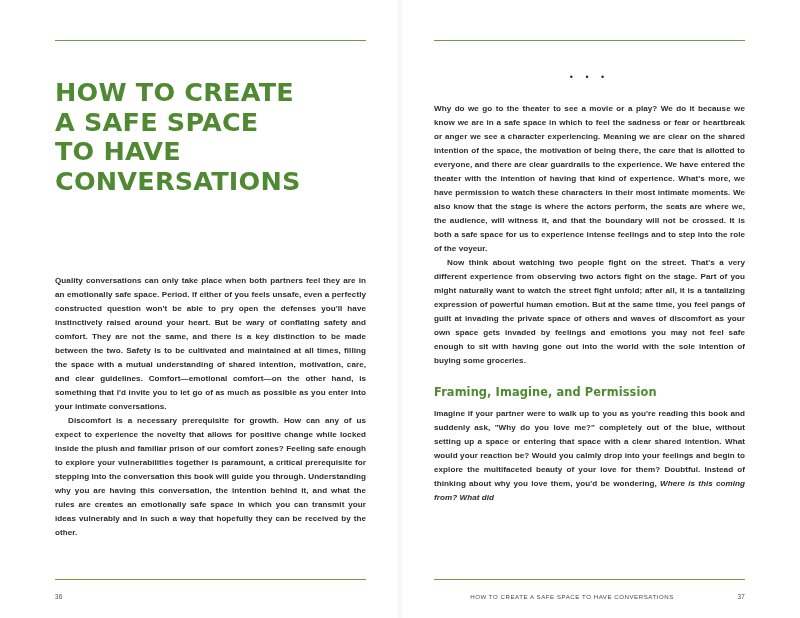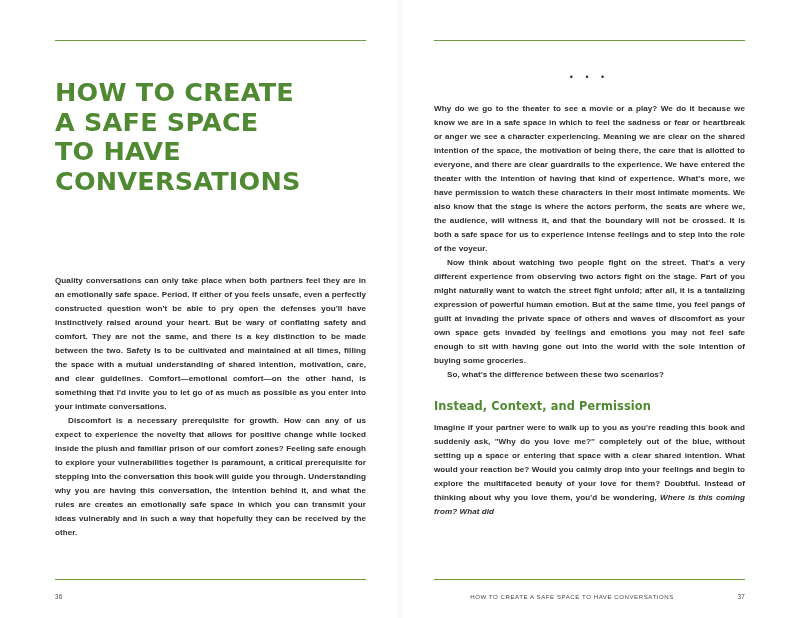--- a/index.html
+++ b/index.html
@@ -180,22 +180,21 @@
     <div class="bottom-rule"></div>
     <div class="folio folio-left">36</div>
   </div>
 
   <div class="page page-right">
     <div class="top-rule"></div>
     <div class="content-right">
       <div class="dots">• • •</div>
       <p>Why do we go to the theater to see a movie or a play? We do it because we know we are in a safe space in which to feel the sadness or fear or heartbreak or anger we see a character experiencing. Meaning we are clear on the shared intention of the space, the motivation of being there, the care that is allotted to everyone, and there are clear guardrails to the experience. We have entered the theater with the intention of having that kind of experience. What's more, we have permission to watch these characters in their most intimate moments. We also know that the stage is where the actors perform, the seats are where we, the audience, will witness it, and that the boundary will not be crossed. It is both a safe space for us to experience intense feelings and to step into the role of the voyeur.</p>
       <p class="indent">Now think about watching two people fight on the street. That's a very different experience from observing two actors fight on the stage. Part of you might naturally want to watch the street fight unfold; after all, it is a tantalizing expression of powerful human emotion. But at the same time, you feel pangs of guilt at invading the private space of others and waves of discomfort as your own space gets invaded by feelings and emotions you may not feel safe enough to sit with having gone out into the world with the sole intention of buying some groceries.</p>
-      <p class="indent">So, what's the difference between these two scenarios?</p>
-      <h2 class="subhead">Instead, Context, and Permission</h2>
+      <h2 class="subhead">Framing, Imagine, and Permission</h2>
       <p><span>Imagine if your partner were to walk up to you as you're reading this book and suddenly ask, "Why do you love me?" completely out of the blue, without setting up a space or entering that space with a clear shared intention. What would your reaction be? Would you calmly drop into your feelings and begin to explore the multifaceted beauty of your love for them? Doubtful. Instead of thinking about why you love them, you'd be wondering, </span><em>Where is this coming from? What did</em></p>
     </div>
     <div class="bottom-rule"></div>
     <div class="running-head running-head-right">HOW TO CREATE A SAFE SPACE TO HAVE CONVERSATIONS</div>
     <div class="folio folio-right">37</div>
   </div>
 
   <div class="gutter-shadow"></div>
 </div>
 

